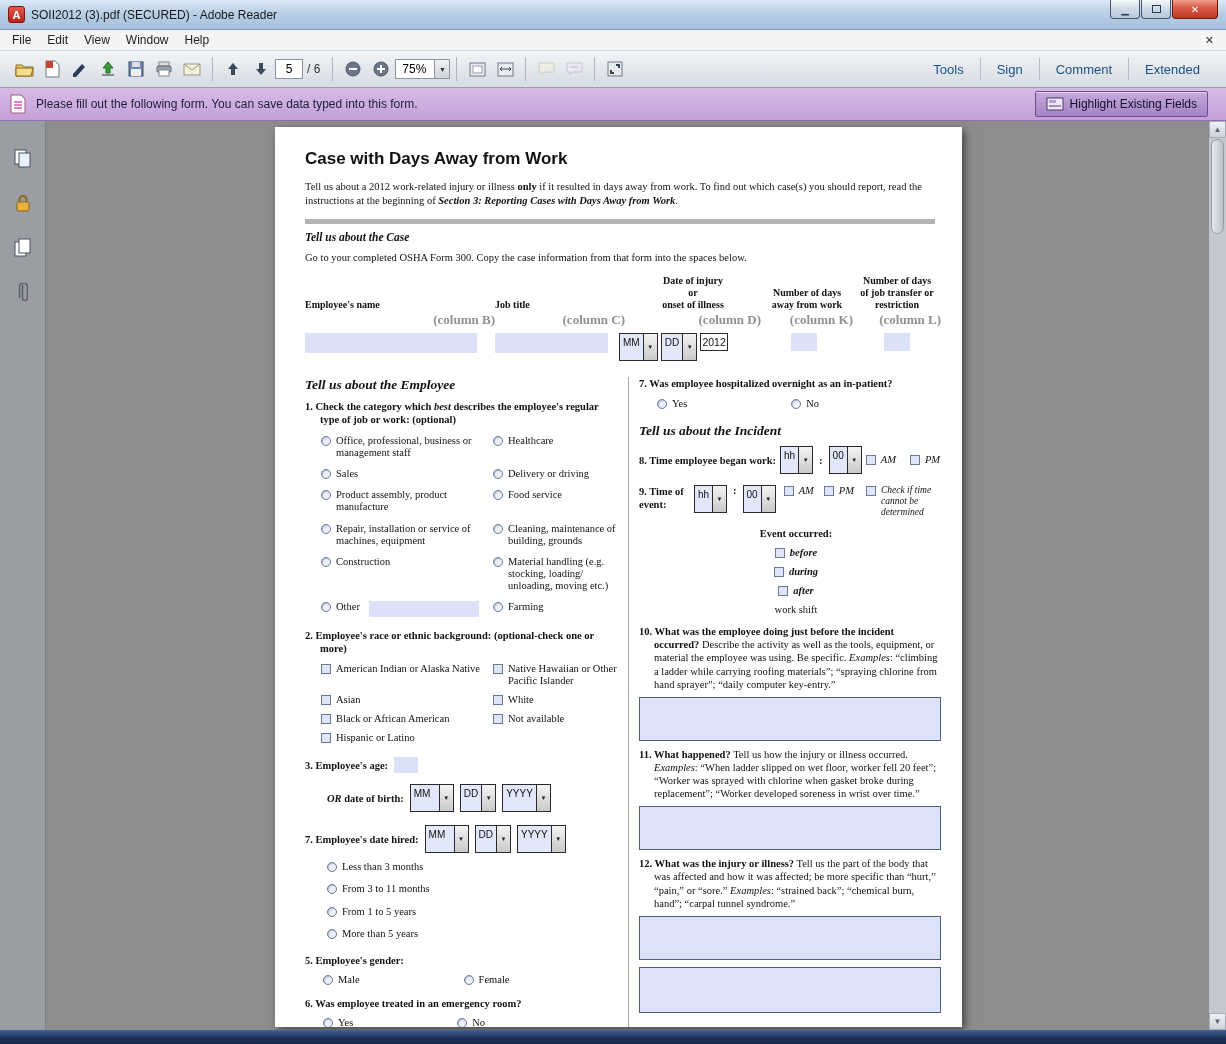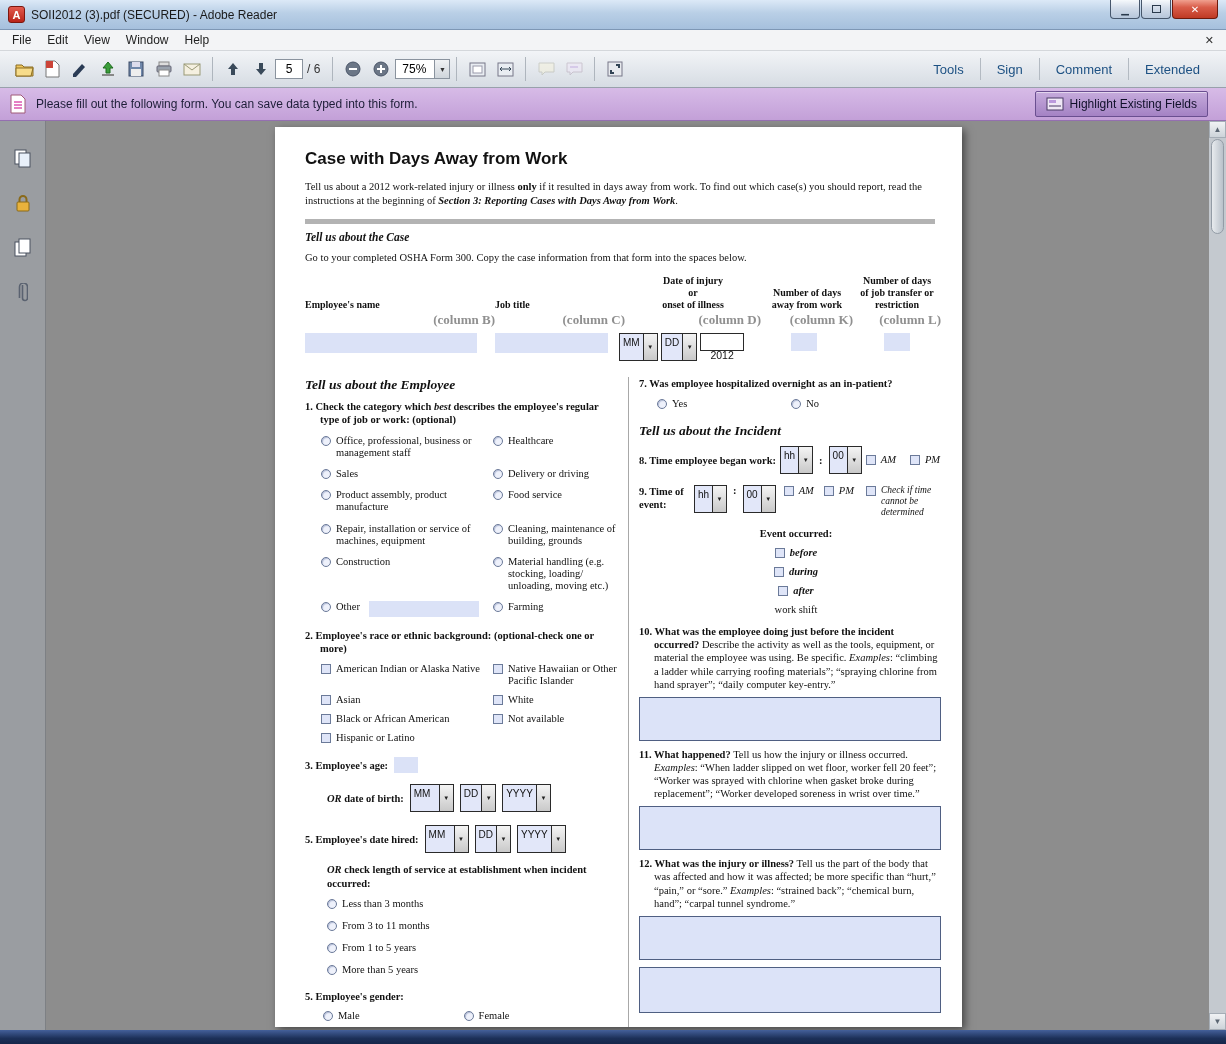--- a/index.html
+++ b/index.html
@@ -66,21 +66,21 @@
   .preline { white-space:pre-line; }
   .case-fields { display:flex; width:636px; margin-top:5px; align-items:flex-start; }
   .ffield { background:#dbe2f7; height:20px; }
   .f-name { width:172px; } .f-job { width:113px; }
   .fc3 { width:136px; display:flex; gap:3px; margin-left:-6px; } .fc4 { width:98px; display:flex; justify-content:center; } .fc5 { width:88px; display:flex; justify-content:center; }
   .smallfield { width:26px; height:18px; background:#dbe2f7; }
 
   .combo { display:inline-flex; border:1px solid #2a2a2a; height:28px; background:#e2e7f9; }
   .combo .val { font-size:10px; font-family:"Liberation Sans",sans-serif; padding:3px 3px 0 3px; }
   .combo .cbtn { width:14px; background:linear-gradient(#f4f4f4,#c9c9c9); border-left:1px solid #2a2a2a; display:flex; align-items:center; justify-content:center; font-size:6px; color:#222; }
-  .yearbox { width:44px; height:18px; border:1px solid #2a2a2a; background:#fff; font-size:10.5px; text-align:center; padding-top:15px; font-family:"Liberation Sans",sans-serif; }
+  .yearbox { width:28px; height:18px; border:1px solid #2a2a2a; background:#fff; font-size:10.5px; text-align:center; padding-top:2px; font-family:"Liberation Sans",sans-serif; }
 
   .formcols { display:flex; margin-top:16px; width:636px; }
   .col-left { width:335px; padding-right:8px; }
   .col-div { width:1px; background:#a8a8a8; }
   .col-right { flex:1; padding-left:10px; }
 
   .sec-head { font-size:13.5px; font-weight:bold; font-style:italic; margin-bottom:7px; }
   .qlabel { font-weight:bold; line-height:1.25; }
   .hang { padding-left:15px; text-indent:-15px; }
 
@@ -460,38 +460,35 @@
                   <span class="val">DD</span>
                   <span class="cbtn">▼</span>
                 </span>
               <span class="combo">
                   <span class="val">YYYY</span>
                   <span class="cbtn">▼</span>
                 </span>
             </div>
 
             <div class="inline-row" style="margin-top:13px">
-              <span class="qlabel">5.  Employee's date hired:</span>
+              <span class="qlabel">7.  Employee's date hired:</span>
               <span class="combo">
                   <span class="val" style="min-width:28px">MM</span>
                   <span class="cbtn">▼</span>
                 </span>
               <span class="combo">
                   <span class="val">DD</span>
                   <span class="cbtn">▼</span>
                 </span>
               <span class="combo">
                   <span class="val">YYYY</span>
                   <span class="cbtn">▼</span>
                 </span>
             </div>
 
-            <div class="qlabel" style="margin-top:10px; padding-left:22px">
-              <span class="bi">OR</span><span> check length of service at establishment when incident occurred:</span>
-            </div>
             <div class="svc-opts">
               <label class="opt">
                   <span class="radio"></span>
                   <span>Less than 3 months</span>
                 </label>
               <label class="opt">
                   <span class="radio"></span>
                   <span>From 3 to 11 months</span>
                 </label>
               <label class="opt">

